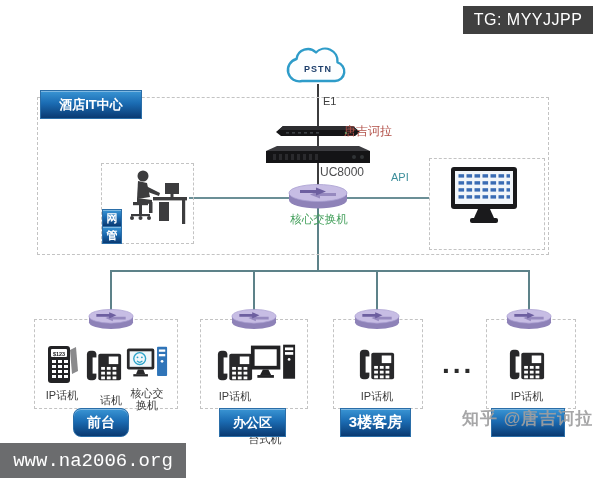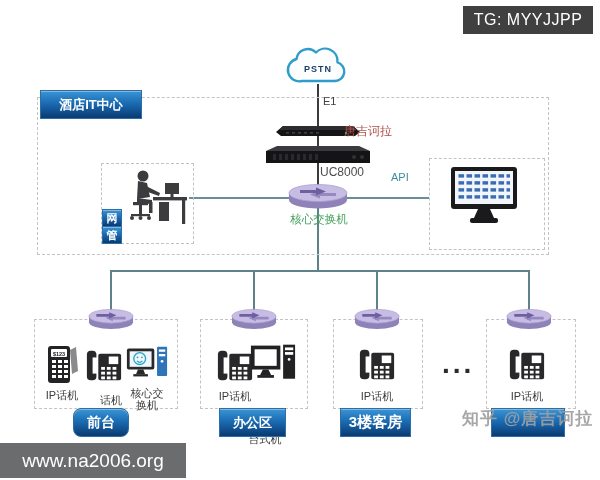--- a/index.html
+++ b/index.html
@@ -10,21 +10,21 @@
   .line{position:absolute;background:#6b8f96;}
   .vline-dark{position:absolute;background:#3c3c3e;}
   .bluebox{position:absolute;display:flex;align-items:center;justify-content:center;
            background:linear-gradient(180deg,#3a95d4 0%,#1b6cb3 45%,#0a3a72 100%);
            border:1px solid #2b6ea8;box-shadow:inset 0 1px 0 rgba(255,255,255,.35);
            color:#fff;font-weight:bold;}
   .devlabel{position:absolute;font-size:11px;color:#3a3a3a;text-align:center;line-height:12px;}
   .greenlabel{position:absolute;font-size:11.5px;color:#44a05c;text-align:center;}
   .badge{position:absolute;display:flex;align-items:center;justify-content:center;color:#fff;}
   #tg-badge{background:#404040;font-size:16px;letter-spacing:.5px;}
-  #site-badge{background:#6b6c6e;font-size:19px;}
+  #site-badge{background:#6b6c6e;font-size:19px;font-family:Liberation Mono, monospace;}
   #watermark{position:absolute;color:rgba(158,158,160,.92);font-size:17px;font-weight:bold;
              letter-spacing:1px;white-space:nowrap;z-index:30;}
   #ellipsis{position:absolute;font-size:28px;font-weight:bold;color:#2a2a2a;letter-spacing:3px;}
   svg{display:block;}
 </style>
 </head>
 <body>
 
 <div id="canvas">
 

